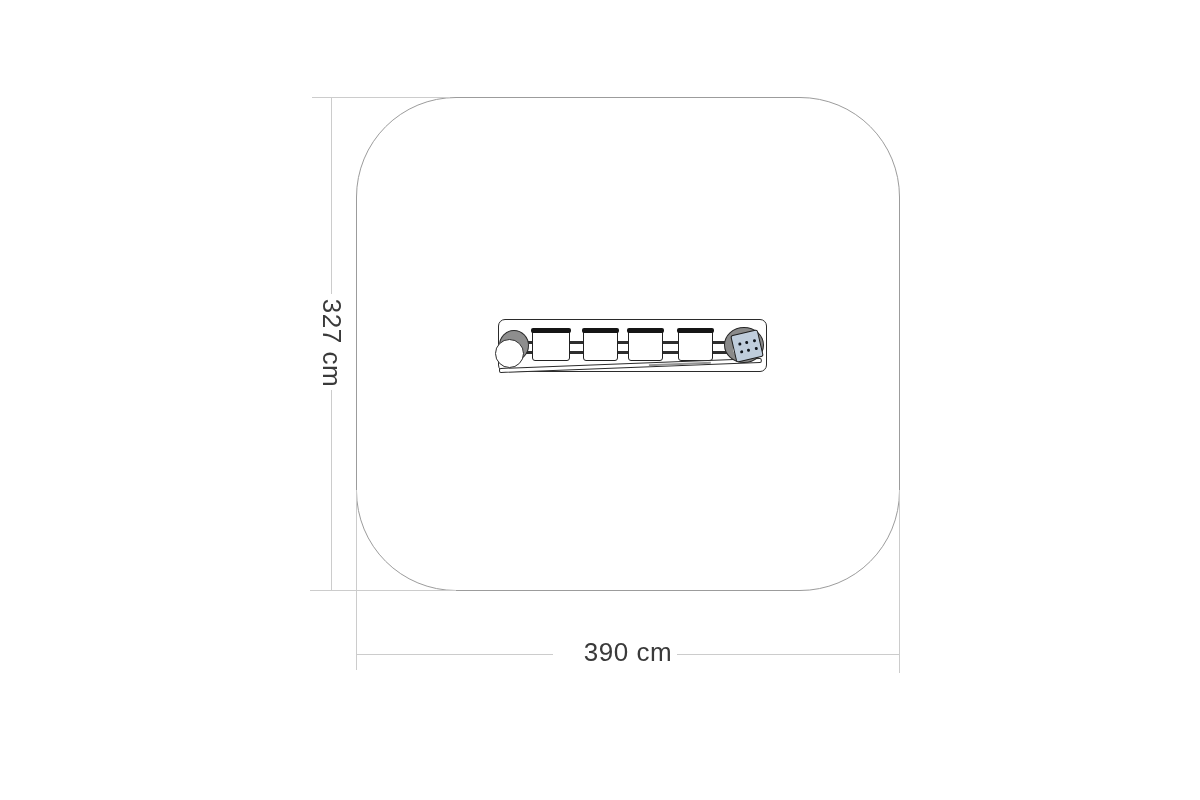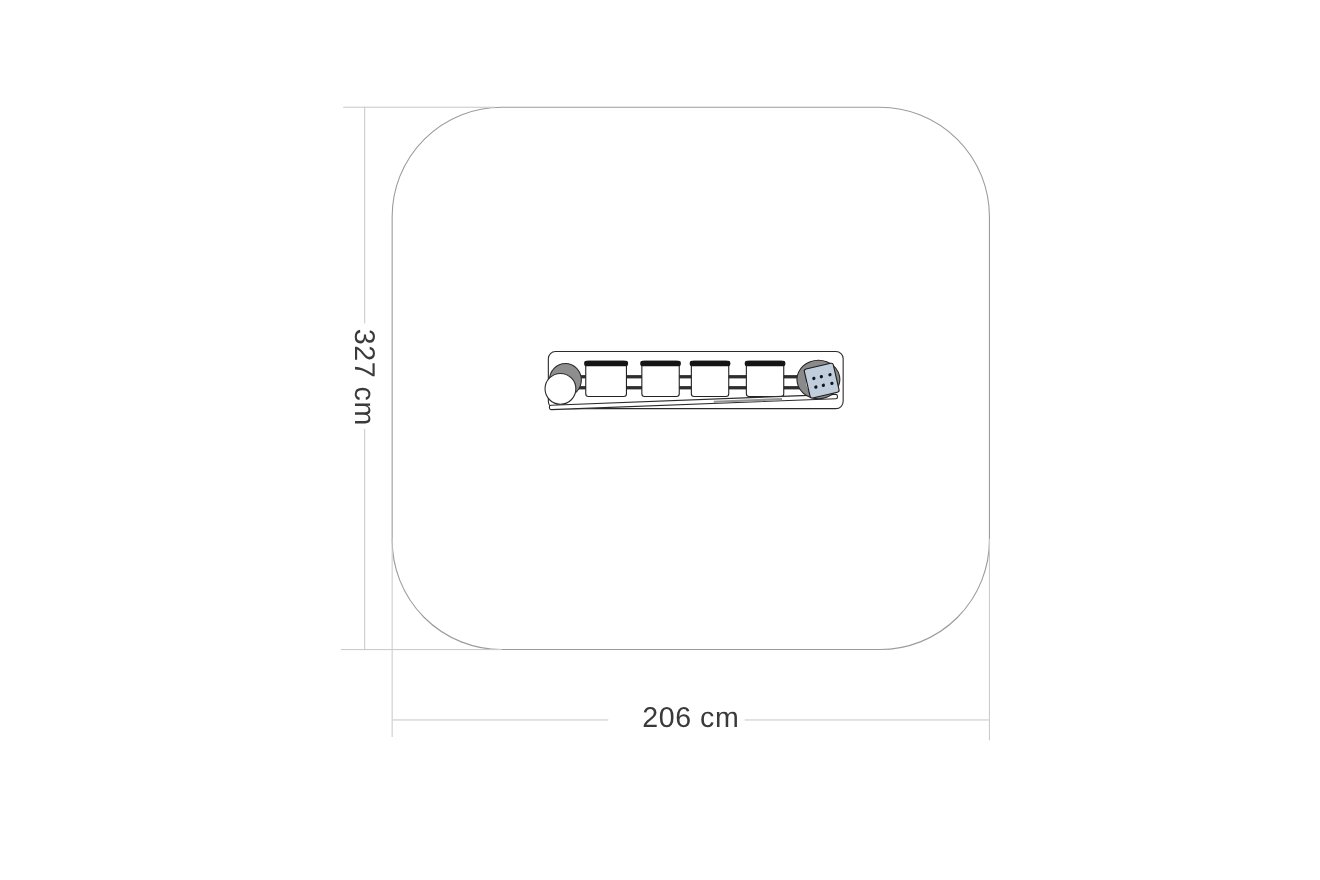--- a/index.html
+++ b/index.html
@@ -97,21 +97,21 @@
   <div class="dimline ext-h-bottom"></div>
   <div class="dimline ext-v-left"></div>
   <div class="dimline ext-v-right"></div>
 
   <div class="dimline dim-v-a"></div>
   <div class="dimline dim-v-b"></div>
   <div class="dimline dim-h-a"></div>
   <div class="dimline dim-h-b"></div>
 
   <div class="dim-label label-v">327 cm</div>
-  <div class="dim-label label-h">206 cm</div>
+  <div class="dim-label label-h">390 cm</div>
 
   <div class="eq frame"></div>
   <div class="eq rail rail-top"></div>
   <div class="eq rail rail-bottom"></div>
 
   <div class="eq pod pod-1"></div>
   <div class="eq pod pod-2"></div>
   <div class="eq pod pod-3"></div>
   <div class="eq pod pod-4"></div>
 

